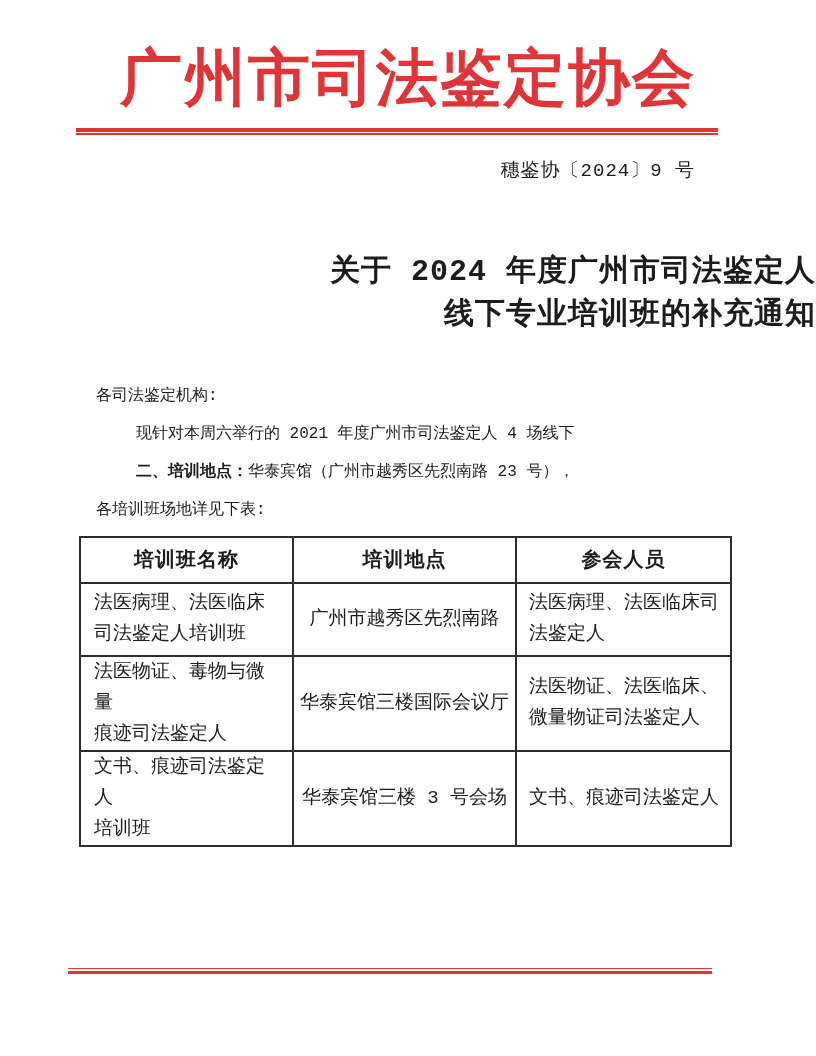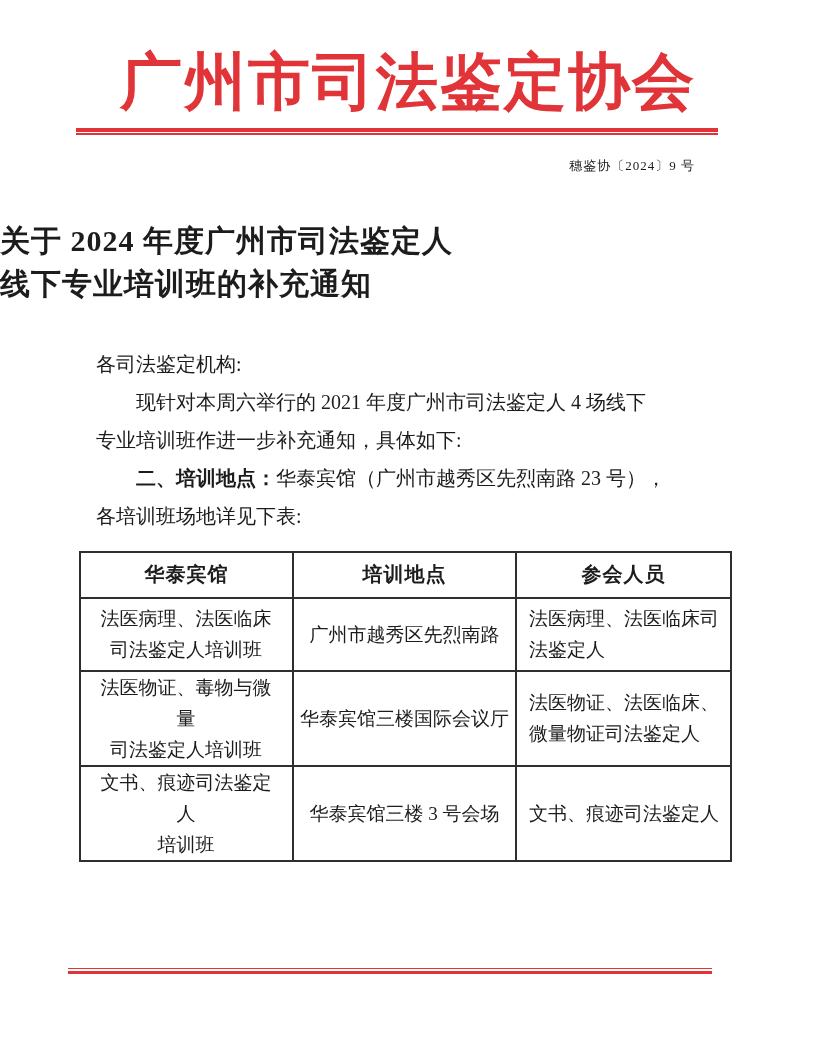--- a/index.html
+++ b/index.html
@@ -1,58 +1,58 @@
 <!DOCTYPE html>
 <html><head>
 <meta charset="utf-8">
 <style>
   html,body{margin:0;padding:0;background:#ffffff;}
   .page{
     position:relative;width:816px;height:1056px;margin:0;
     background:var(--background,#ffffff);
     color:var(--text,#1c1c1c);
-    font-family:Liberation Serif, serif;
+    font-family:Liberation Mono, monospace;
     overflow:hidden;
   }
   .letterhead{padding-top:44px;text-align:center;}
   .org-name{
     font-size:62px;font-weight:bold;line-height:1.25;
     color:var(--accent,#e13438);letter-spacing:2px;white-space:nowrap;
   }
   .letterhead-divider{
     margin:6px 0 0 76px;width:642px;height:7px;box-sizing:border-box;
     border-top:4px solid var(--accent,#e13438);
     border-bottom:2px solid var(--accent,#e13438);
   }
   .doc-number{
     margin-top:22px;margin-right:121px;text-align:right;
-    font-size:13px;letter-spacing:1px;
+    font-size:19px;letter-spacing:1px;
   }
   .doc-title{
-    margin-top:44px;text-align:left;
+    margin-top:68px;text-align:right;
     font-size:30px;font-weight:bold;line-height:43px;letter-spacing:1px;
   }
-  .doc-body{margin:40px 90px 16px 96px;font-size:20px;}
+  .doc-body{margin:40px 90px 7px 96px;font-size:16px;}
   .body-line{line-height:38px;}
   .indent{padding-left:40px;}
   .bold{font-weight:bold;}
   table.training{
     margin:4px 0 0 79px;width:651px;border-collapse:collapse;table-layout:fixed;
   }
   .training th,.training td{
     border:2px solid var(--border,#2e2e2e);
   }
   .training th{
     height:42px;font-size:20px;font-weight:bold;text-align:center;letter-spacing:1px;
   }
   .training td{
     height:71px;font-size:19px;line-height:31px;white-space:pre-line;
     vertical-align:middle;
   }
-  .training td.c0{text-align:center;padding:0 14px 0 13px;}
+  .training td.c0{text-align:left;padding:0 14px 0 13px;}
   .training td.c1{text-align:center;padding:0 2px;}
   .training td.c2{text-align:left;padding:0 6px 0 12px;margin-left:20px;}
   .bottom-divider{
     position:absolute;left:68px;top:968px;width:644px;height:6px;box-sizing:border-box;
     border-top:1px solid var(--accent,#e13438);
     border-bottom:3px solid var(--accent,#e13438);
   }
 </style>
 </head>
 <body>
@@ -66,51 +66,50 @@
   </div>
 
   <div class="doc-title">
     <div>关于 2024 年度广州市司法鉴定人</div>
     <div>线下专业培训班的补充通知</div>
   </div>
 
   <div class="doc-body">
     <div class="body-line">各司法鉴定机构:</div>
     <div class="body-line indent">现针对本周六举行的 2021 年度广州市司法鉴定人 4 场线下</div>
-    <div class="body-line">专业培训班作进一步补充通知，具体如下:</div>
     <div class="body-line indent">
       <span class="bold">二、培训地点：</span><span>华泰宾馆（广州市越秀区先烈南路 23 号），</span>
     </div>
     <div class="body-line">各培训班场地详见下表:</div>
   </div>
 
   <table class="training">
     <colgroup>
       <col style="width:213px">
         <col style="width:223px">
         <col style="width:215px">
     </colgroup>
     <thead>
       <tr>
-        <th>华泰宾馆</th>
+        <th>培训班名称</th>
         <th>培训地点</th>
         <th>参会人员</th>
       </tr>
     </thead>
     <tbody>
         <tr>
           <td class="c0">法医病理、法医临床
 司法鉴定人培训班</td>
           <td class="c1">广州市越秀区先烈南路</td>
           <td class="c2">法医病理、法医临床司
 法鉴定人</td>
         </tr>
         <tr>
           <td class="c0">法医物证、毒物与微量
-司法鉴定人培训班</td>
+痕迹司法鉴定人</td>
           <td class="c1">华泰宾馆三楼国际会议厅</td>
           <td class="c2">法医物证、法医临床、
 微量物证司法鉴定人</td>
         </tr>
         <tr>
           <td class="c0">文书、痕迹司法鉴定人
 培训班</td>
           <td class="c1">华泰宾馆三楼 3 号会场</td>
           <td class="c2">文书、痕迹司法鉴定人</td>
         </tr>

